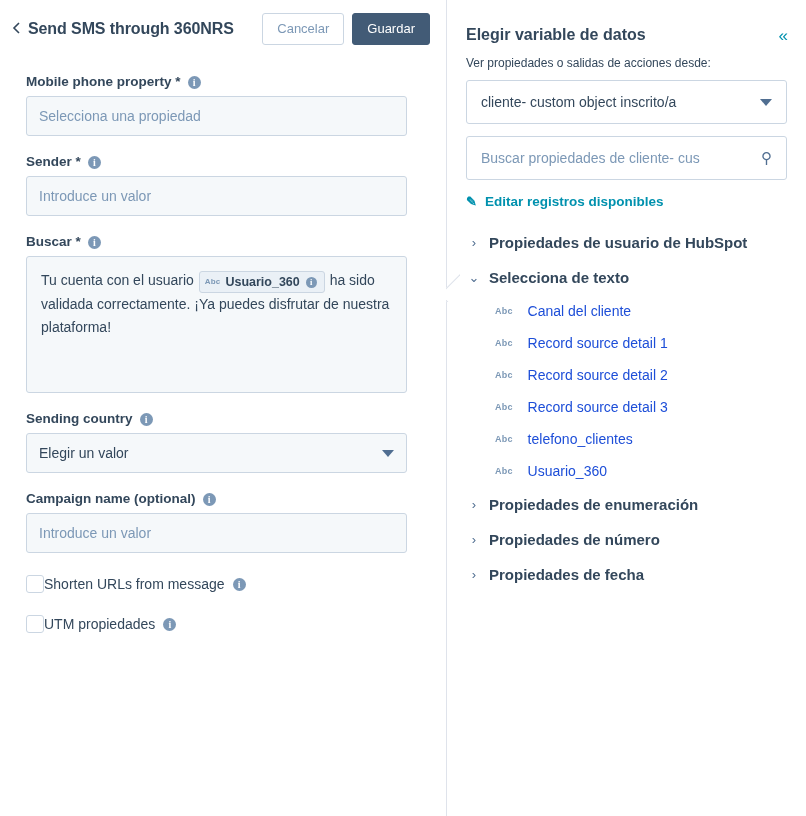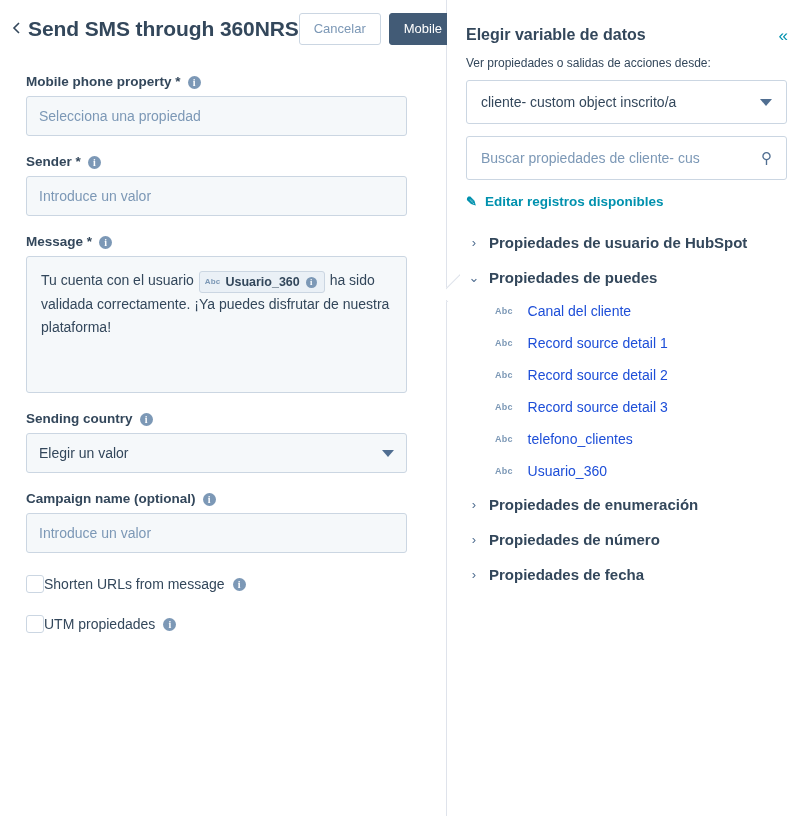--- a/index.html
+++ b/index.html
@@ -50,21 +50,21 @@
   }
   .back-chevron {
     width: 14px; height: 14px;
     flex: 0 0 auto;
     margin-right: 4px;
     position: relative;
     top: -1px;
   }
   .back-chevron svg { display: block; }
   .panel-title {
-    font-size: 21px;
+    font-size: 16px;
     font-weight: bold;
     color: #33475b;
     letter-spacing: -0.1px;
     flex: 1 1 auto;
     white-space: nowrap;
   }
   .btn {
     border-radius: 3px;
     font-size: 13px;
     padding: 0 14px;
@@ -355,21 +355,21 @@
   <div class="left-panel">
 
     <div class="left-header">
       <span class="back-chevron">
         <svg width="14" height="14" viewBox="0 0 14 14">
           <polyline points="9,2 4,7 9,12" fill="none" stroke="#33475b" stroke-width="1.6"></polyline>
         </svg>
       </span>
       <div class="panel-title">Send SMS through 360NRS</div>
       <button class="btn btn-secondary">Cancelar</button>
-      <button class="btn btn-primary">Mobile</button>
+      <button class="btn btn-primary">Guardar</button>
     </div>
 
     <div class="form">
 
       <div class="field">
         <div class="label-row">
           <span>Mobile phone property *</span>
           <span class="info"><span class="info-icon">i</span></span>
         </div>
         <div class="input placeholder">Selecciona una propiedad</div>
@@ -378,21 +378,21 @@
       <div class="field">
         <div class="label-row">
           <span>Sender *</span>
           <span class="info"><span class="info-icon">i</span></span>
         </div>
         <div class="input placeholder">Introduce un valor</div>
       </div>
 
       <div class="field">
         <div class="label-row">
-          <span>Message *</span>
+          <span>Buscar *</span>
           <span class="info"><span class="info-icon">i</span></span>
         </div>
         <div class="textarea"><span>Tu cuenta con el usuario</span>
           <span class="token">
               <span class="abc">Abc</span>
               <span>Usuario_360</span>
               <span class="t-info">i</span>
             </span>
           <span>ha sido validada correctamente. ¡Ya puedes disfrutar de nuestra plataforma!</span></div>
       </div>
@@ -459,21 +459,21 @@
 
     <div class="tree">
 
       <div class="tree-group">
         <span class="chev">›</span>
         <span class="g-label">Propiedades de usuario de HubSpot</span>
       </div>
 
       <div class="tree-group">
         <span class="chev">⌄</span>
-        <span class="g-label">Propiedades de puedes</span>
+        <span class="g-label">Selecciona de texto</span>
       </div>
 
       <div class="tree-item">
         <span class="abc-icon">Abc</span>
         <span class="i-label">Canal del cliente</span>
       </div>
       <div class="tree-item">
         <span class="abc-icon">Abc</span>
         <span class="i-label">Record source detail 1</span>
       </div>

